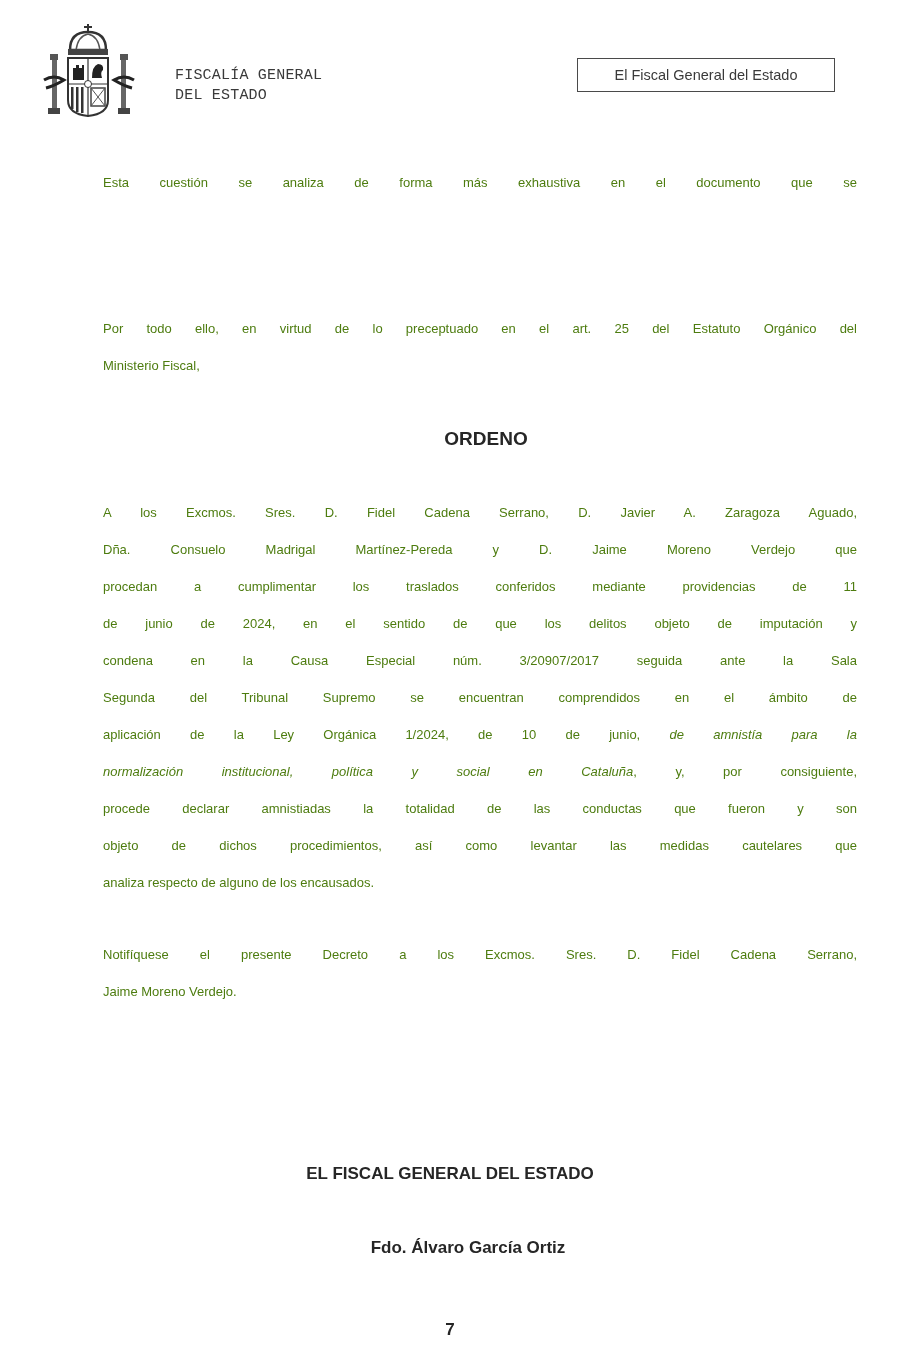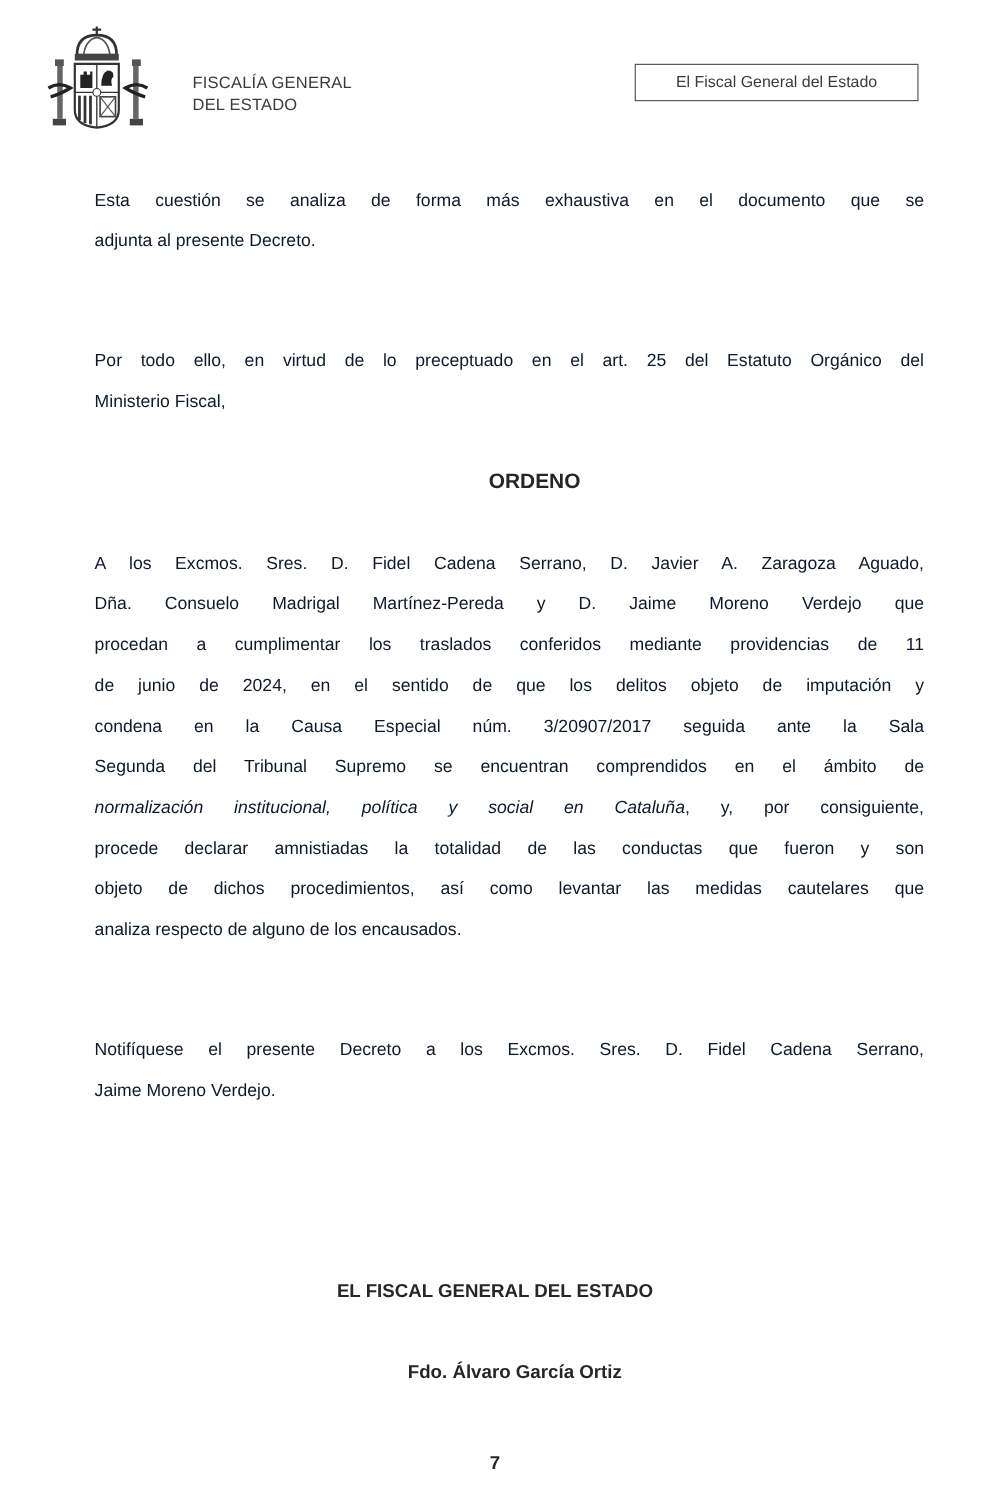--- a/index.html
+++ b/index.html
@@ -2,24 +2,24 @@
 <html><head>
 <meta charset="utf-8">
 <style>
   html, body { margin:0; padding:0; }
   body {
     width:900px; height:1350px; background:#ffffff; position:relative; overflow:hidden;
     font-family:"Liberation Sans", sans-serif; color:#262626;
   }
   .abs { position:absolute; }
   .logo { left:40px; top:22px; width:98px; height:104px; }
-  .org { left:175px; top:66px; font-size:15px; line-height:20px; color:#3a3a3a; letter-spacing:0.2px; }
+  .org { left:175px; top:66px; font-size:15px; line-height:20px; color:#3a3a3a; letter-spacing:0.2px;font-family:Liberation Mono, monospace; }
   .stamp { left:577px; top:58px; width:258px; height:34px; border:1.6px solid #4a4a4a;
     display:flex; align-items:center; justify-content:center; font-size:14.5px; color:#3a3a3a; box-sizing:border-box; }
-  .para { left:86px; width:754px; font-size:16px; line-height:37px; text-align:justify; text-align-last:auto; color:#0f172a; }
+  .para { left:103px; width:754px; font-size:13px; line-height:37px; text-align:justify; text-align-last:auto; color:#4d7c0f; }
   .center { left:0; width:900px; text-align:center; font-weight:bold; }
   .line { display:block; text-align:justify; text-align-last:justify; white-space:nowrap; }
   .line.end { text-align-last:left; }
   i { font-style:italic; }
 </style>
 </head>
 <body>
 
 <div class="abs logo">
   <svg width="98" height="104" viewBox="0 0 98 104">
@@ -63,37 +63,37 @@
   <div>FISCALÍA GENERAL</div>
   <div>DEL ESTADO</div>
 </div>
 
 <div class="abs stamp">
   <span>El Fiscal General del Estado</span>
 </div>
 
 <div class="abs para" style="top:164px;">
   <span class="line">Esta cuestión se analiza de forma más exhaustiva en el documento que se</span>
-  <span class="line end">adjunta al presente Decreto.</span>
 </div>
 
 <div class="abs para" style="top:310px;">
   <span class="line">Por todo ello, en virtud de lo preceptuado en el art. 25 del Estatuto Orgánico del</span>
   <span class="line end">Ministerio Fiscal,</span>
 </div>
 
 <div class="abs center" style="top:428px; font-size:19px;padding-left:36px;">ORDENO</div>
 
 <div class="abs para" style="top:494px;">
   <span class="line">A los Excmos. Sres. D. Fidel Cadena Serrano, D. Javier A. Zaragoza Aguado,</span>
   <span class="line">Dña. Consuelo Madrigal Martínez-Pereda y D. Jaime Moreno Verdejo que</span>
   <span class="line">procedan a cumplimentar los traslados conferidos mediante providencias de 11</span>
   <span class="line">de junio de 2024, en el sentido de que los delitos objeto de imputación y</span>
   <span class="line">condena en la Causa Especial núm. 3/20907/2017 seguida ante la Sala</span>
   <span class="line">Segunda del Tribunal Supremo se encuentran comprendidos en el ámbito de</span>
+  <span class="line"><span>aplicación de la Ley Orgánica 1/2024, de 10 de junio, </span><i>de amnistía para la</i></span>
   <span class="line"><i>normalización institucional, política y social en Cataluña</i><span>, y, por consiguiente,</span></span>
   <span class="line">procede declarar amnistiadas la totalidad de las conductas que fueron y son</span>
   <span class="line">objeto de dichos procedimientos, así como levantar las medidas cautelares que</span>
   <span class="line end">analiza respecto de alguno de los encausados.</span>
 </div>
 
 <div class="abs para" style="top:936px;">
   <span class="line">Notifíquese el presente Decreto a los Excmos. Sres. D. Fidel Cadena Serrano,</span>
   <span class="line end">Jaime Moreno Verdejo.</span>
 </div>

